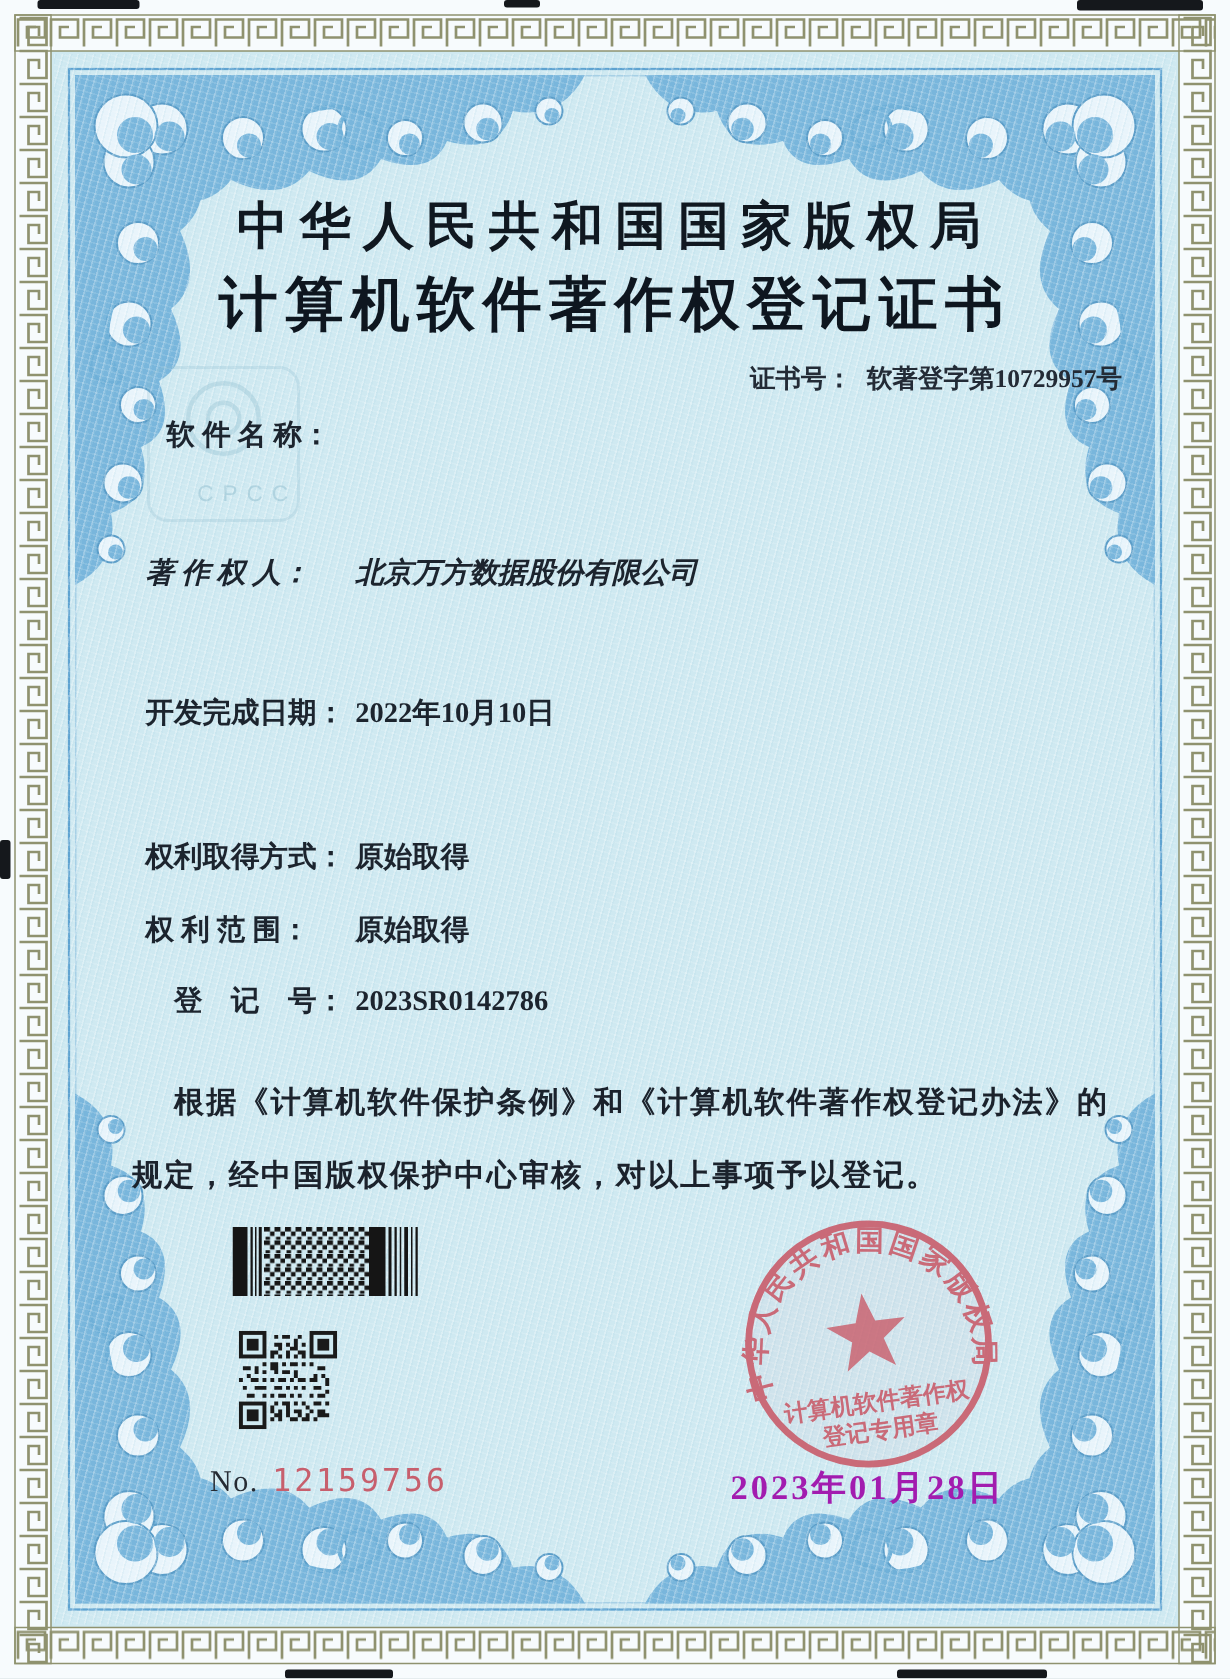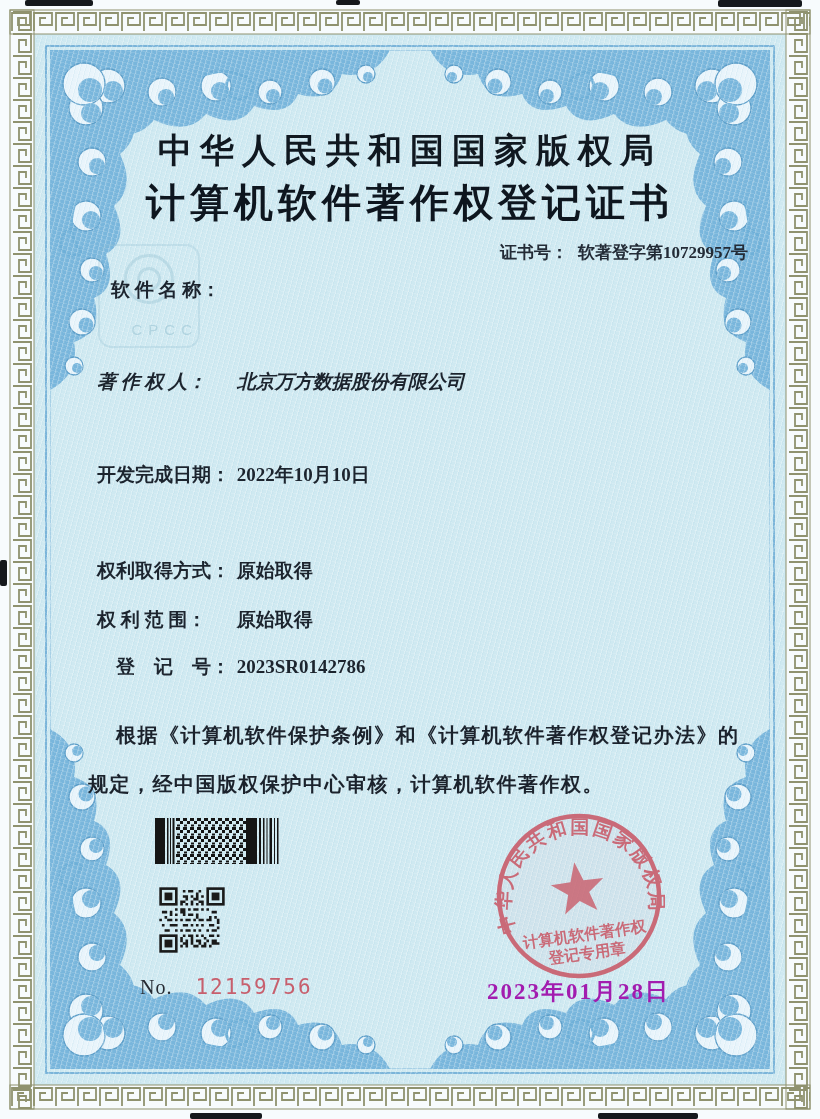--- a/index.html
+++ b/index.html
@@ -47,21 +47,21 @@
     position:absolute;left:88px;right:66px;top:711px;
     font-size:20px;font-weight:700;letter-spacing:1.5px;color:#1b222c;line-height:49px;
   }
   .statement .s1{text-indent:28px;}
   .barcode{position:absolute;left:155px;top:818px;}
   .qrcode{position:absolute;left:158px;top:886px;}
   .serial-line{position:absolute;left:140px;top:975px;font-size:20px;color:#262b33;}
   .serial-line .no-lbl{font-weight:400;letter-spacing:1px;text-align:right;}
   .serial-line .no-val{
     font-family:"DejaVu Sans Mono","Liberation Mono",monospace;
-    color:#c75f6d;font-size:21px;letter-spacing:2px;margin-left:18px;
+    color:#c75f6d;font-size:21px;letter-spacing:2px;margin-left:4px;
   }
   .issue-date{
     position:absolute;left:487px;top:976px;font-size:23px;font-weight:700;
     letter-spacing:2px;color:#a21caf;z-index:7;
   }
   .seal{position:absolute;left:493px;top:810px;width:172px;height:172px;z-index:6;opacity:.92;}
   .watermark{
     position:absolute;left:98px;top:244px;width:98px;height:100px;z-index:3;
     border:2px solid rgba(144,190,207,.55);border-radius:14px;opacity:.5;
   }
@@ -206,21 +206,21 @@
       <span class="fvalue">原始取得</span>
     </div>
 
     <div class="field-row row-reg">
       <span class="flabel">登　记　号：</span>
       <span class="fvalue">2023SR0142786</span>
     </div>
 
     <div class="statement">
       <div class="s1">根据《计算机软件保护条例》和《计算机软件著作权登记办法》的</div>
-      <div class="s2">规定，经中国版权保护中心审核，计算机软件著作权。</div>
+      <div class="s2">规定，经中国版权保护中心审核，对以上事项予以登记。</div>
     </div>
 
     <div class="barcode">
       <svg width="126" height="46" viewBox="0 0 126 46">
         <defs>
           <pattern id="p417" width="7" height="9" patternUnits="userSpaceOnUse">
             <rect x="0" y="0" width="4" height="3" fill="#151515"></rect>
             <rect x="4" y="3" width="3" height="3" fill="#151515"></rect>
             <rect x="1" y="6.5" width="3" height="2" fill="#151515"></rect>
           </pattern>

